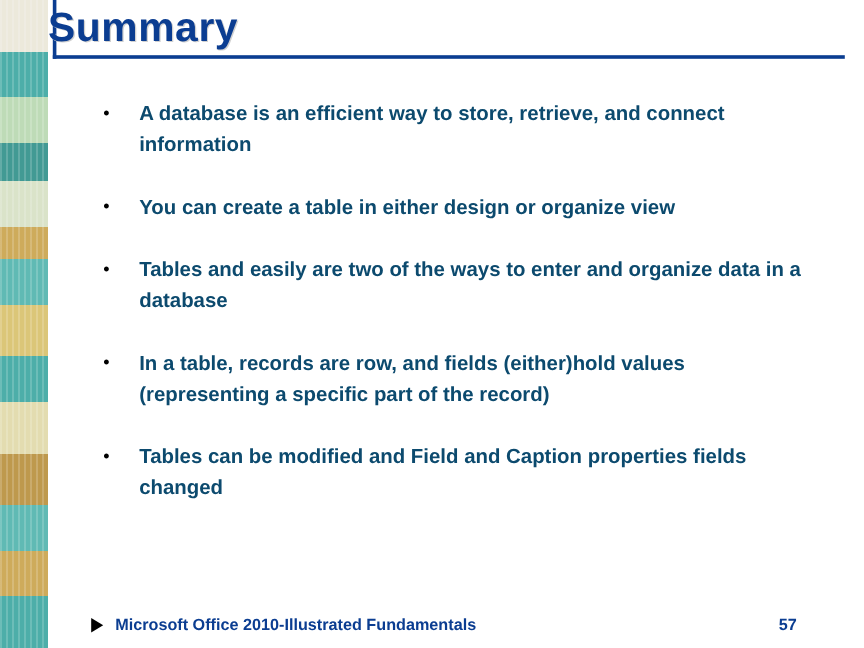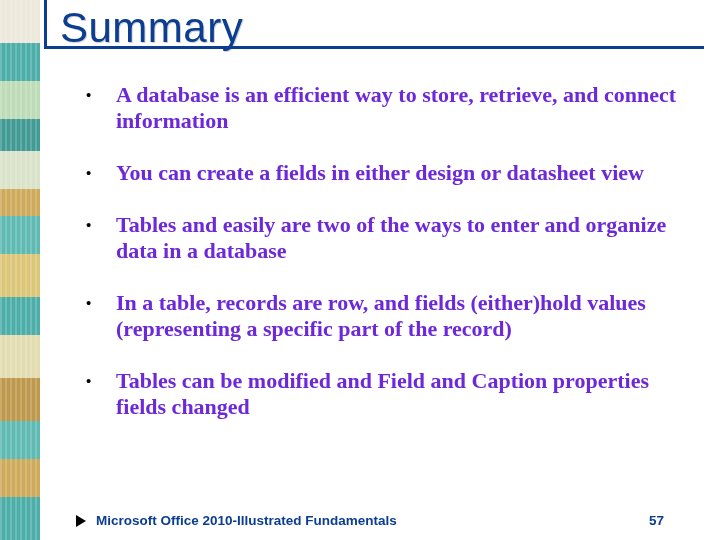--- a/index.html
+++ b/index.html
@@ -43,24 +43,24 @@
   .title-rule-v {
     position: absolute;
     left: 44px;
     top: 0;
     width: 3px;
     height: 49px;
     background: #0b3d91;
   }
   .title {
     position: absolute;
-    left: 60px;
+    left: 40px;
     top: 4px;
-    font-size: 42px;
-    font-weight: normal;
+    font-size: 34px;
+    font-weight: bold;
     color: #0b3d91;
     text-shadow: 1px 1px 0 #d0d0d0;
     letter-spacing: 0.5px;
   }
   .title-rule-h {
     position: absolute;
     left: 44px;
     top: 46px;
     width: 660px;
     height: 3px;
@@ -80,25 +80,25 @@
   .bullet-dot {
     width: 34px;
     flex-shrink: 0;
     color: #000;
     font-size: 15px;
     line-height: 26px;
     text-align: left;
     padding-left: 4px;
   }
   .bullet-text {
-    color: #6d28d9;
-    font-size: 22px;
+    color: #0c4a6e;
+    font-size: 17px;
     line-height: 26px;
     font-weight: bold;
-    font-family: Liberation Serif, serif;
+    font-family: Liberation Sans, sans-serif;
   }
   .footer {
     position: absolute;
     bottom: 12px;
     left: 0;
     width: 690px;
     display: flex;
     align-items: center;
     padding: 0 26px 0 76px;
   }
@@ -129,21 +129,21 @@
 <div class="title">Summary</div>
 <div class="title-rule-h"></div>
 
 <div class="bullets">
   <div class="bullet-row">
     <div class="bullet-dot">•</div>
     <div class="bullet-text">A database is an efficient way to store, retrieve, and connect information</div>
   </div>
   <div class="bullet-row">
     <div class="bullet-dot">•</div>
-    <div class="bullet-text">You can create a fields in either design or datasheet view</div>
+    <div class="bullet-text">You can create a table in either design or organize view</div>
   </div>
   <div class="bullet-row">
     <div class="bullet-dot">•</div>
     <div class="bullet-text">Tables and easily are two of the ways to enter and organize data in a database</div>
   </div>
   <div class="bullet-row">
     <div class="bullet-dot">•</div>
     <div class="bullet-text">In a table, records are row, and fields (either)hold values (representing a specific part of the record)</div>
   </div>
   <div class="bullet-row">

